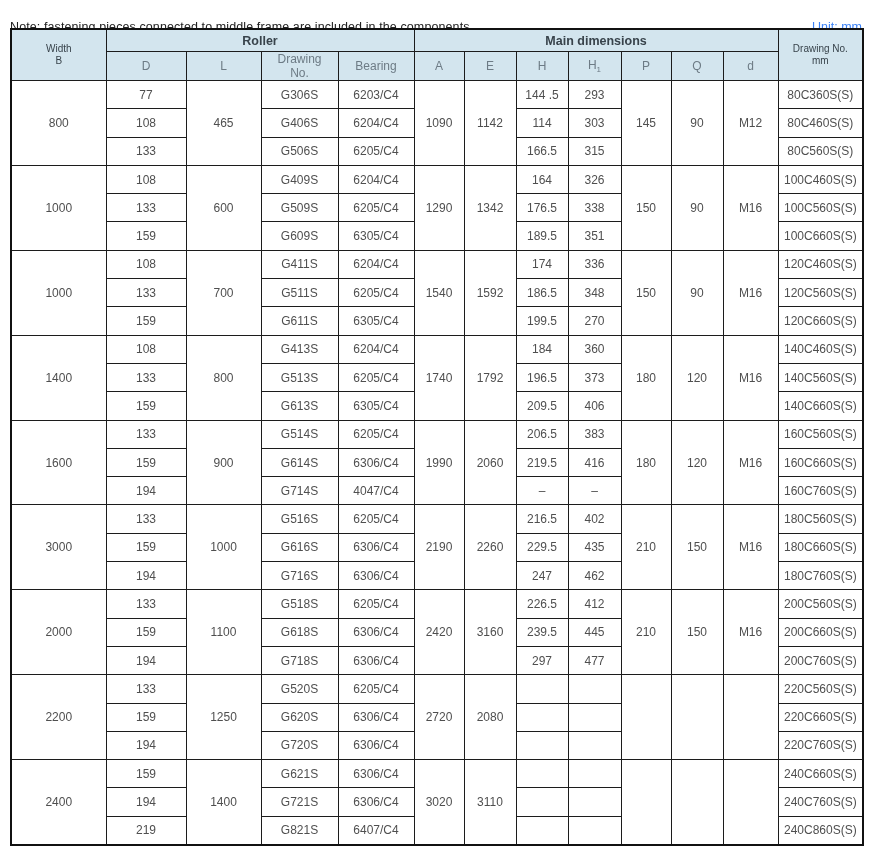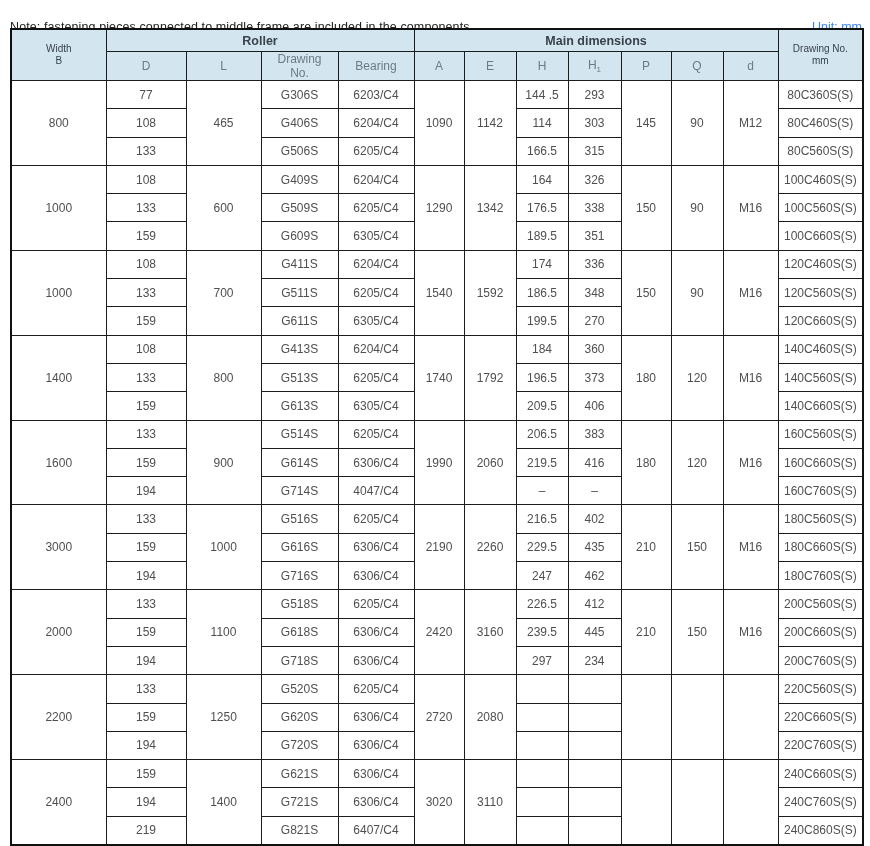--- a/index.html
+++ b/index.html
@@ -302,21 +302,21 @@
           <td>6306/C4</td>
           <td>239.5</td>
           <td>445</td>
           <td>200C660S(S)</td>
         </tr>
         <tr>
           <td>194</td>
           <td>G718S</td>
           <td>6306/C4</td>
           <td>297</td>
-          <td>234</td>
+          <td>477</td>
           <td>200C760S(S)</td>
         </tr>
         <tr>
           <td rowspan="3">2200</td>
           <td>133</td>
           <td rowspan="3">1250</td>
           <td>G520S</td>
           <td>6205/C4</td>
           <td rowspan="3">2720</td>
           <td rowspan="3">2080</td>

